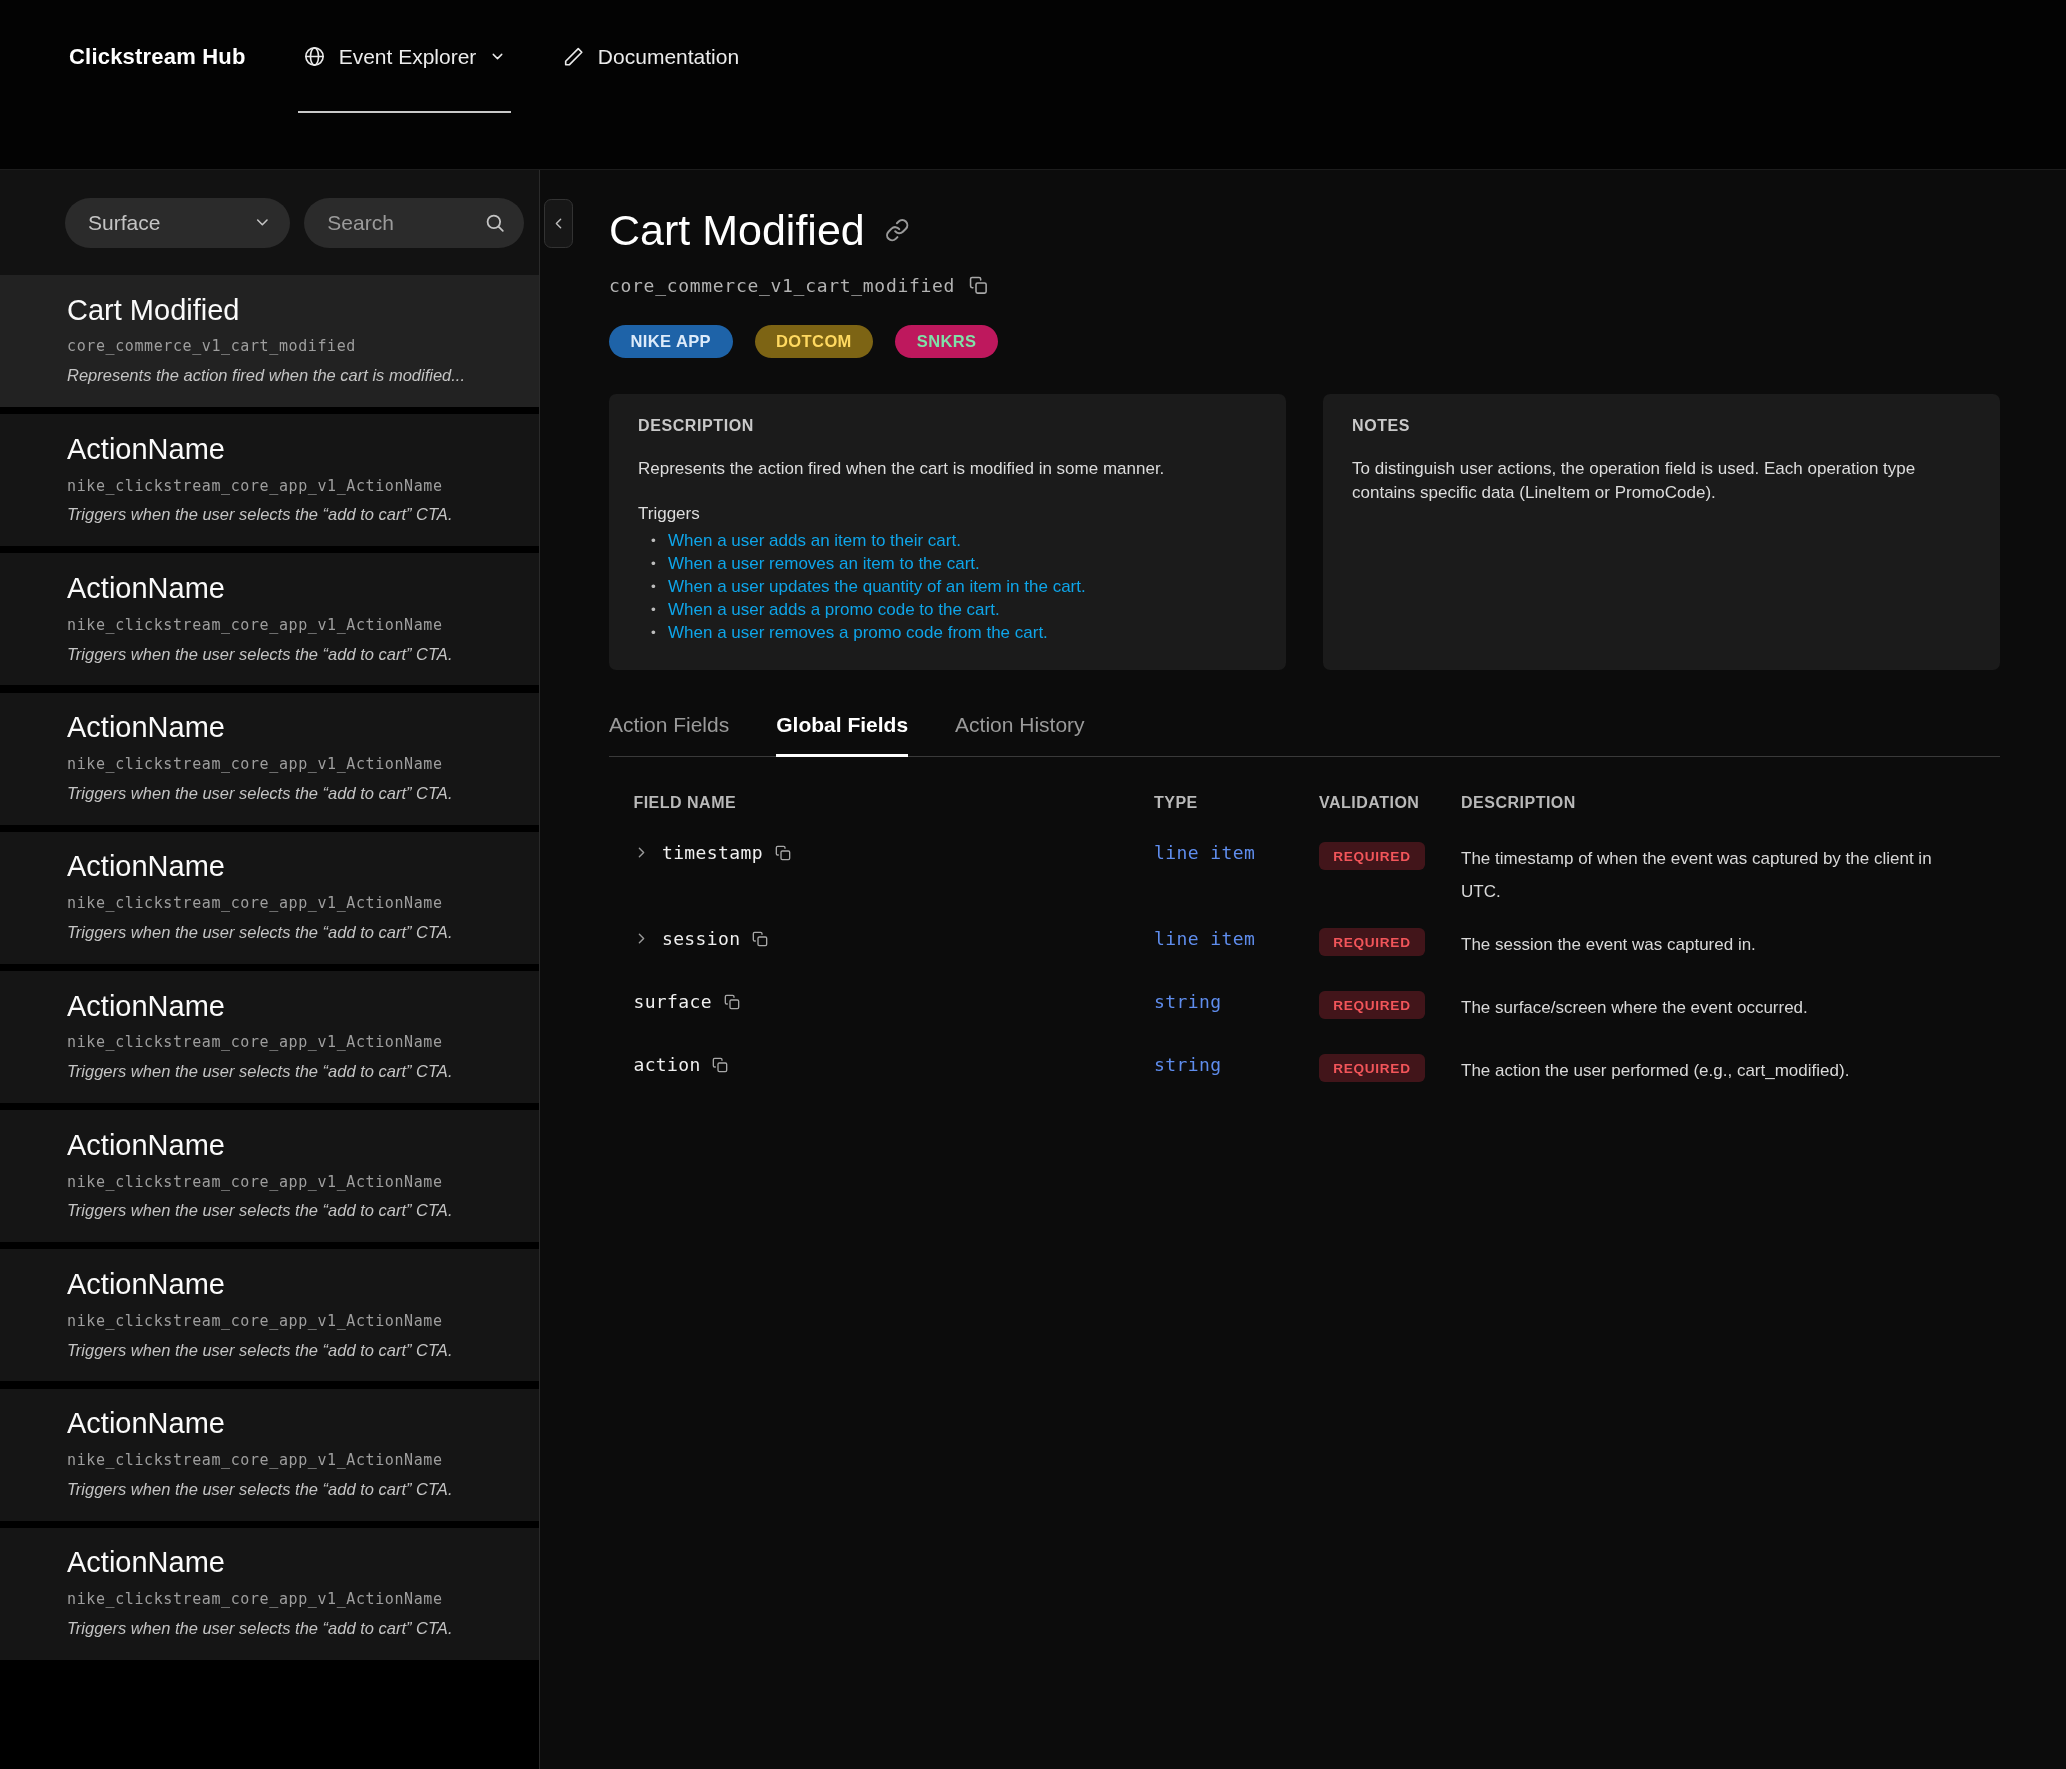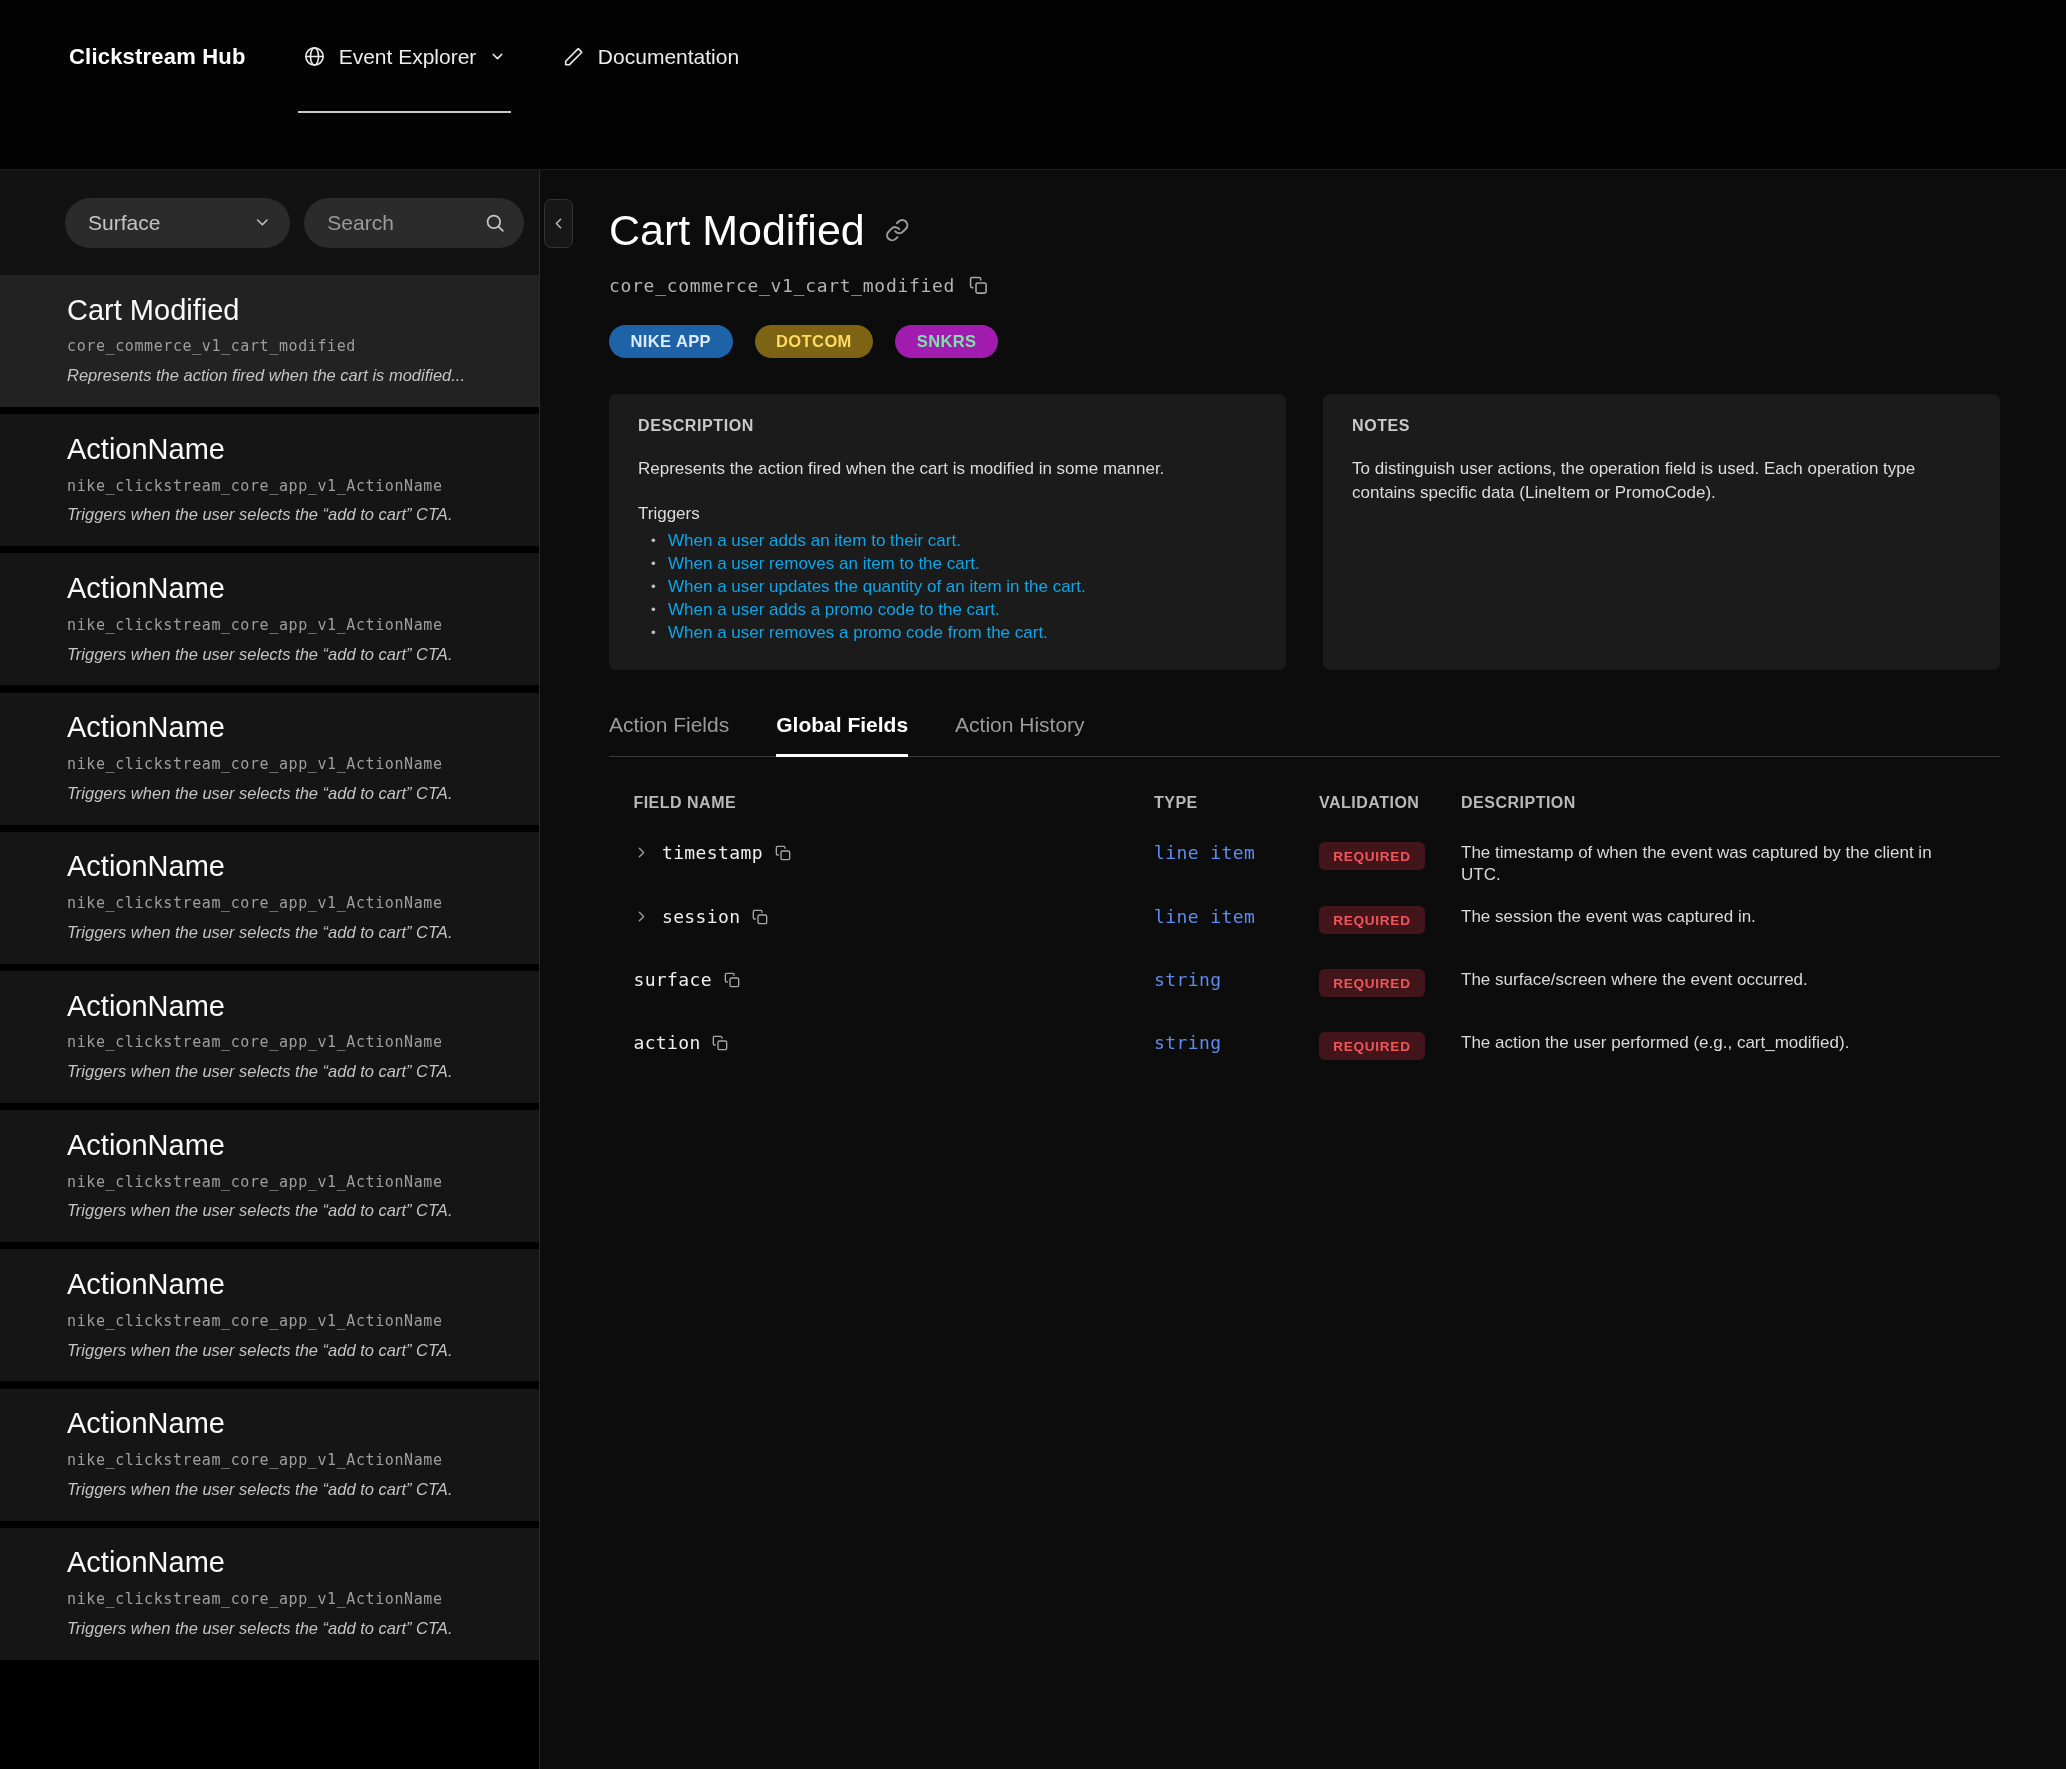--- a/index.html
+++ b/index.html
@@ -93,21 +93,21 @@
   .trow.data { padding:10px 0; min-height:63px; }
   .fcell { display:flex; align-items:center; gap:11.5px; padding-left:24.4px; }
   .fcell .chev { color:#9a9a9a; display:flex; cursor:pointer; }
   .fname { font-family:"DejaVu Sans Mono", monospace; font-size:18px; letter-spacing:0.4px; color:#f0f0f0; }
   .ftype { font-family:"DejaVu Sans Mono", monospace; font-size:18px; letter-spacing:0.4px; color:var(--type-color,#5f8ded); }
   .vbadge {
     display:inline-flex; align-items:center; padding:6.5px 14.3px; border-radius:5.7px;
     font-size:13.6px; font-weight:700; letter-spacing:0.7px;
     color:var(--required-color,#f2555a); background:var(--required-bg,#42151a);
   }
-  .fdesc { font-size:17px; line-height:22px; color:#d9d9d9; padding-right:50px; }
+  .fdesc { font-size:17px; line-height:33px; color:#d9d9d9; padding-right:50px; }
 
   .icn svg { display:block; }
 </style>
 </head>
 <body>
 
 <div class="app">
 
   <nav class="topnav">
     <div class="brand">Clickstream Hub</div>
@@ -241,21 +241,21 @@
           <svg width="18.7" height="18.7" viewBox="0 0 24 24" fill="none" stroke="currentColor" stroke-width="2" stroke-linecap="round" stroke-linejoin="round">
               <rect x="9" y="9" width="13" height="13" rx="2"></rect>
               <path d="M5 15H4a2 2 0 0 1-2-2V4a2 2 0 0 1 2-2h9a2 2 0 0 1 2 2v1"></path>
             </svg>
         </span>
       </div>
 
       <div class="badges">
         <span class="badge" style="background: rgb(30, 99, 168); color: rgb(221, 235, 250);">NIKE APP</span>
         <span class="badge" style="background: rgb(125, 100, 20); color: rgb(255, 217, 96);">DOTCOM</span>
-        <span class="badge" style="background: #a21caf; color: rgb(127, 224, 167);">SNKRS</span>
+        <span class="badge" style="background: #be185d; color: rgb(127, 224, 167);">SNKRS</span>
       </div>
 
       <div class="panels">
         <section class="panel">
           <div class="panel-heading">DESCRIPTION</div>
           <p class="panel-body">Represents the action fired when the cart is modified in some manner.</p>
           <p class="triggers-label">Triggers</p>
           <ul class="triggers">
             <li>When a user adds an item to their cart.</li>
             <li>When a user removes an item to the cart.</li>

